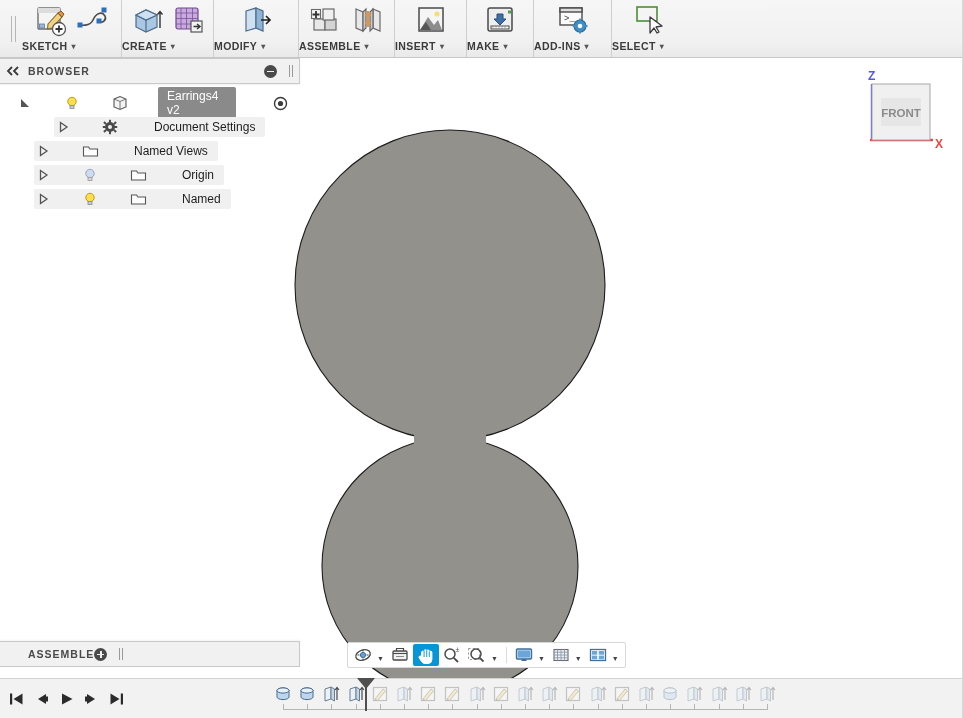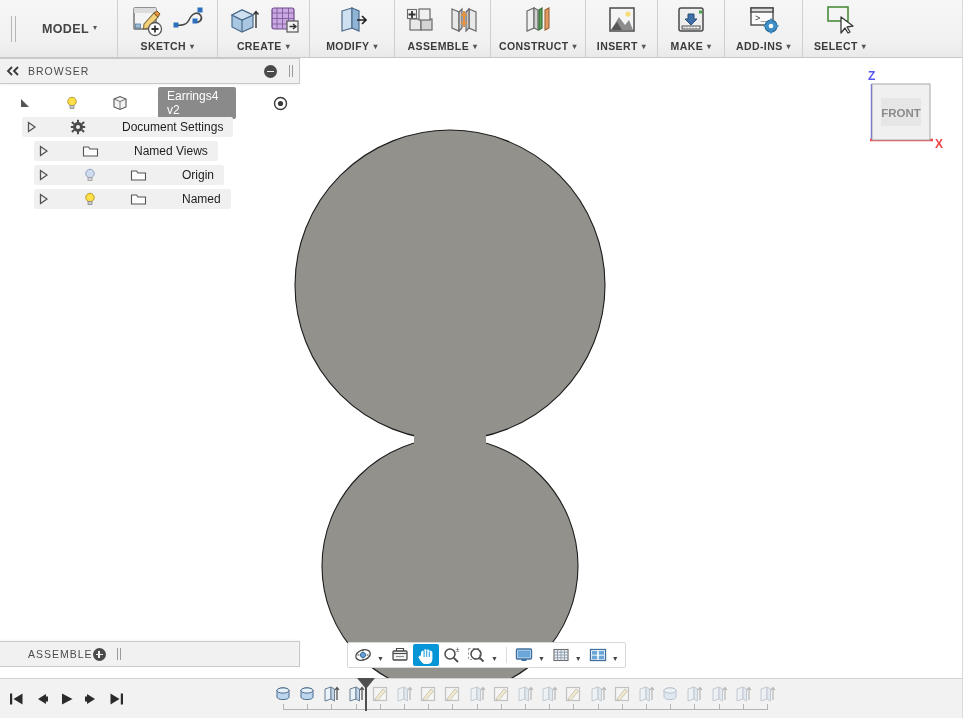--- a/index.html
+++ b/index.html
@@ -44,35 +44,35 @@
 
   .panel {
     display:flex; flex-direction:column; align-items:center; justify-content:flex-start;
     height:100%; border-right:1px solid #cfcfcf; padding: 2px 6px 0 6px;
     position:relative;
   }
   .panel:last-child { border-right:none; }
   .panel .icons { display:flex; align-items:flex-start; gap:4px; height:36px; }
   .panel .plabel {
     font-size:10.5px; color:#3b3b3b; letter-spacing:.4px; font-weight:600;
-    position:absolute; bottom:5px; left:0; width:100%; text-align:center;
+    position:absolute; bottom:5px; left:0; width:100%; 
     white-space:nowrap;
   }
   .tbtn { width:38px; height:36px; display:flex; align-items:center; justify-content:center; }
 
   
   #browser {
     position:absolute; left:0; top:58px; width:300px;
   }
   .pane-header {
     height: 26px; background:#f1f1f1; border:1px solid #c9c9c9; border-left:none;
     display:flex; align-items:center; padding-left:6px;
     box-shadow: 0 1px 2px rgba(0,0,0,.06);
   }
-  .pane-title { font-size:10.5px; color:#4a4a4a; letter-spacing:1px; font-weight:400; margin-left:8px;}
+  .pane-title { font-size:10.5px; color:#4a4a4a; letter-spacing:1px; font-weight:700; margin-left:8px;}
   .pane-header .spacer { flex:1; }
   .circ-btn { width:13px; height:13px; border-radius:50%; background:#4a4a4a; position:relative; }
   .circ-btn::before {
     content:""; position:absolute; left:3px; top:6px; width:7px; height:1.6px; background:#f1f1f1;
   }
   .circ-btn.plus::after {
     content:""; position:absolute; left:5.7px; top:3.3px; width:1.6px; height:7px; background:#f1f1f1;
   }
   .grip2 { width:10px; margin:0 5px 0 7px; display:flex; justify-content:center;}
   .grip2 i { width:1px; height:12px; background:#9a9a9a; box-shadow: 3px 0 0 #9a9a9a;}
@@ -168,24 +168,20 @@
       </svg>
     </div>
   </div>
 
   <div id="ribbon">
 
     <div class="rib-grip">
         <i></i>
       </div>
 
-    <div class="wsblock">
-      <span class="wslabel">MODEL</span>
-      <span class="caret">▾</span>
-    </div>
 
     <div class="panel" style="width:100px">
       <div class="icons">
         <div class="tbtn">
           <svg width="34" height="34" viewBox="0 0 34 34">
             <rect x="4" y="5" width="22" height="21" rx="1" fill="#f4f4f4" stroke="#6e6e6e" stroke-width="1.4"></rect>
             <rect x="4" y="5" width="22" height="5" fill="#dcdcdc" stroke="none"></rect>
             <rect x="5.5" y="21" width="5" height="4" fill="#9fbad4" stroke="#5a7fa3" stroke-width=".8"></rect>
             <path d="M14 21 L24 10 L28 14 L18 25 L13.5 26 Z" fill="#f3d27a" stroke="#7a6a3a" stroke-width="1.1"></path>
             <path d="M24 10 L28 14 L30 11 L27 8 Z" fill="#e8923c" stroke="#7a5a2a" stroke-width="1"></path>
@@ -270,35 +266,20 @@
             <path d="M17 8 v16" stroke="#e8923c" stroke-width="2"></path>
             <path d="M14 12 h6 M14 20 h6" stroke="#e8923c" stroke-width="1.6"></path>
           </svg>
         </div>
       </div>
       <div class="plabel">
         <span>ASSEMBLE</span><span class="caret">▾</span>
       </div>
     </div>
 
-    <div class="panel" style="width:95px">
-      <div class="icons">
-        <div class="tbtn">
-          <svg width="34" height="34" viewBox="0 0 34 34">
-            <path d="M6 8 L13 5 L13 25 L6 28 Z" fill="#efefef" stroke="#6a6a6a" stroke-width="1.2"></path>
-            <path d="M13 5 L17 7 L17 27 L13 25 Z" fill="#d0d0d0" stroke="#6a6a6a" stroke-width="1.2"></path>
-            <path d="M18 7 L21 5 L21 25 L18 27 Z" fill="#5aa05a" stroke="#2f6b2f" stroke-width="1.1"></path>
-            <path d="M24 7 L28 5 L28 25 L24 27 Z" fill="#e09a62" stroke="#9b6335" stroke-width="1.1"></path>
-          </svg>
-        </div>
-      </div>
-      <div class="plabel">
-        <span>CONSTRUCT</span><span class="caret">▾</span>
-      </div>
-    </div>
 
 
     <div class="panel" style="width:72px">
       <div class="icons">
         <div class="tbtn">
           <svg width="34" height="34" viewBox="0 0 34 34">
             <rect x="5" y="5" width="24" height="23" fill="#f5f5f5" stroke="#4a4a4a" stroke-width="1.5"></rect>
             <circle cx="23" cy="11" r="2.6" fill="#f5dd7a"></circle>
             <path d="M6 27 L14 14 L20 22 L24 17 L28 27 Z" fill="#8c8c8c"></path>
             <path d="M6 27 L12 19 L17 27 Z" fill="#555"></path>
@@ -406,21 +387,21 @@
           <span class="sel-name">Earrings4 v2</span>
           <span class="icoslot" style="margin-left:6px">
             <svg width="15" height="15" viewBox="0 0 15 15">
               <circle cx="7.5" cy="7.5" r="6" fill="none" stroke="#3a3a3a" stroke-width="1.4"></circle>
               <circle cx="7.5" cy="7.5" r="2.6" fill="#3a3a3a"></circle>
             </svg>
           </span>
         </div>
       </div>
 
-      <div class="trow" style="padding-left:22px">
+      <div class="trow" style="padding-left:54px">
         <div class="tw">
           <span class="disc">
             <svg width="12" height="12">
                 <path d="M3.5 1.5 L10 6 L3.5 10.5 Z" fill="none" stroke="#555" stroke-width="1.3"></path>
               </svg>
           </span>
           <span class="icoslot">
             <svg width="16" height="16" viewBox="0 0 16 16">
               <circle cx="8" cy="8" r="5" fill="#4a4a4a"></circle>
               <circle cx="8" cy="8" r="2" fill="#f0f0f0"></circle>

